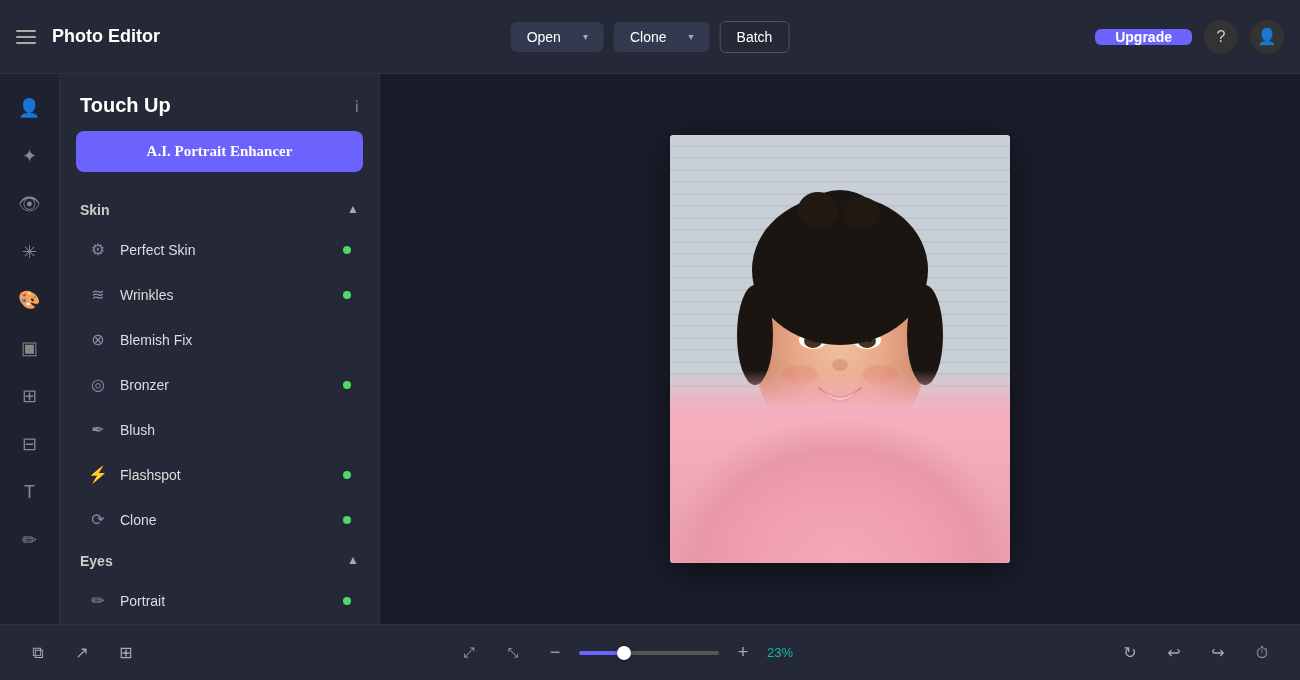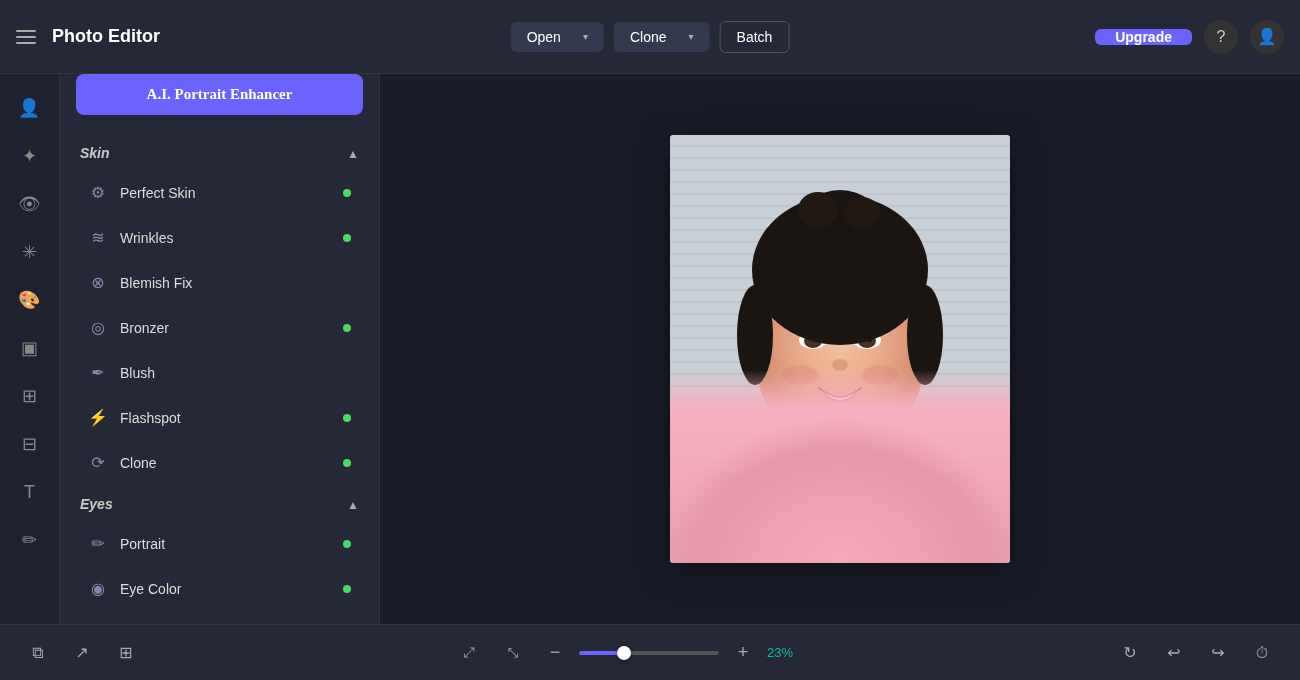--- a/index.html
+++ b/index.html
@@ -105,24 +105,23 @@
       margin: 0 16px 20px;
       background: #6c63ff;
       border: none; color: #fff;
       padding: 12px; border-radius: 8px; cursor: pointer;
       font-size: 15px; font-weight: 600; width: calc(100% - 32px);
       text-align: center;
       font-family: Liberation Serif, serif;
     }
 
     .section-header {
-      display: flex; align-items: flex-end; justify-content: space-between;
+      display: flex; align-items: flex-start; justify-content: space-between;
       padding: 10px 20px 8px;
       cursor: pointer;
-      font-style: italic;
     }
     .section-title { font-size: 14px; font-weight: 600; color: #ccc; }
     .chevron-up { font-size: 12px; color: #aaa; }
 
     .tool-item {
       display: flex; align-items: center; justify-content: space-between;
       padding: 12px 20px; cursor: pointer; border-radius: 6px; margin: 2px 8px;
     }
     .tool-item-left { display: flex; align-items: center; gap: 12px; }
     .tool-icon { font-size: 16px; color: #8888aa; width: 20px; text-align: center; }
@@ -264,20 +263,24 @@
     <div class="icon-sidebar-item">✳</div>
     <div class="icon-sidebar-item">🎨</div>
     <div class="icon-sidebar-item">▣</div>
     <div class="icon-sidebar-item">⊞</div>
     <div class="icon-sidebar-item">⊟</div>
     <div class="icon-sidebar-item">T</div>
     <div class="icon-sidebar-item">✏</div>
   </div>
 
   <div class="tool-panel">
+    <div class="touch-up-header">
+      <span class="touch-up-title">Touch Up</span>
+      <span class="info-icon">ℹ</span>
+    </div>
 
     <button class="ai-btn">
       <span>A.I. Portrait Enhancer</span>
     </button>
 
     
     <div class="section-header">
       <span class="section-title">Skin</span>
       <span class="chevron-up">▲</span>
     </div>

